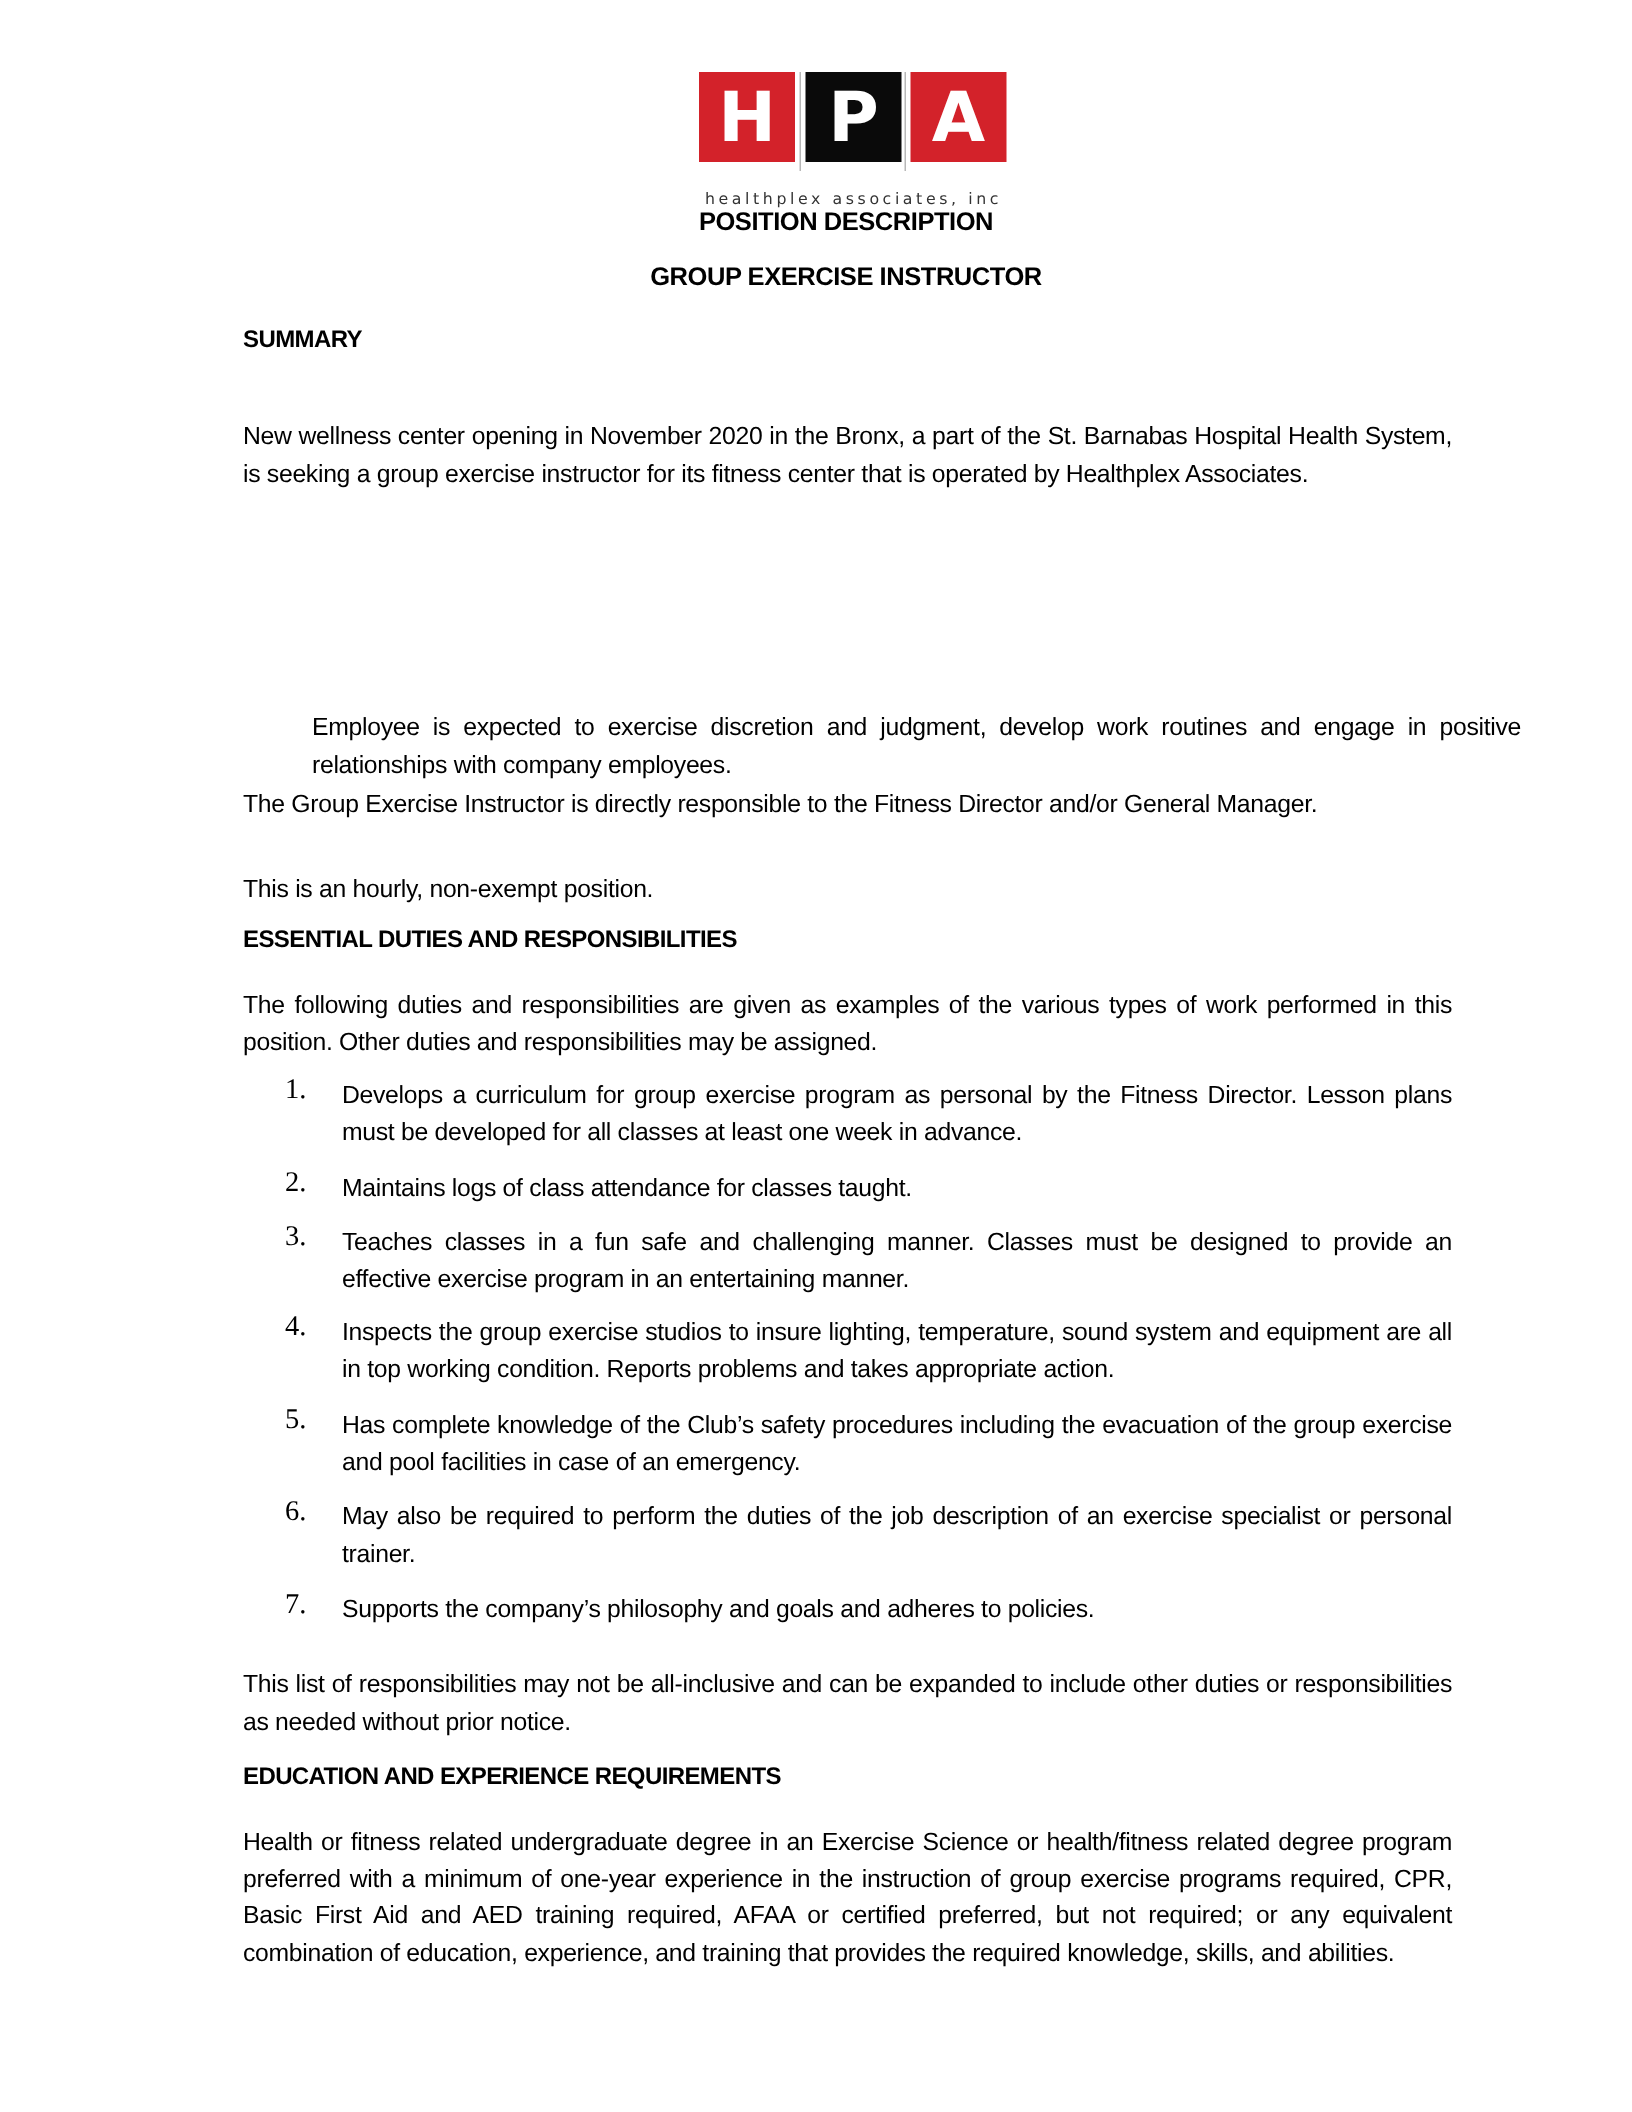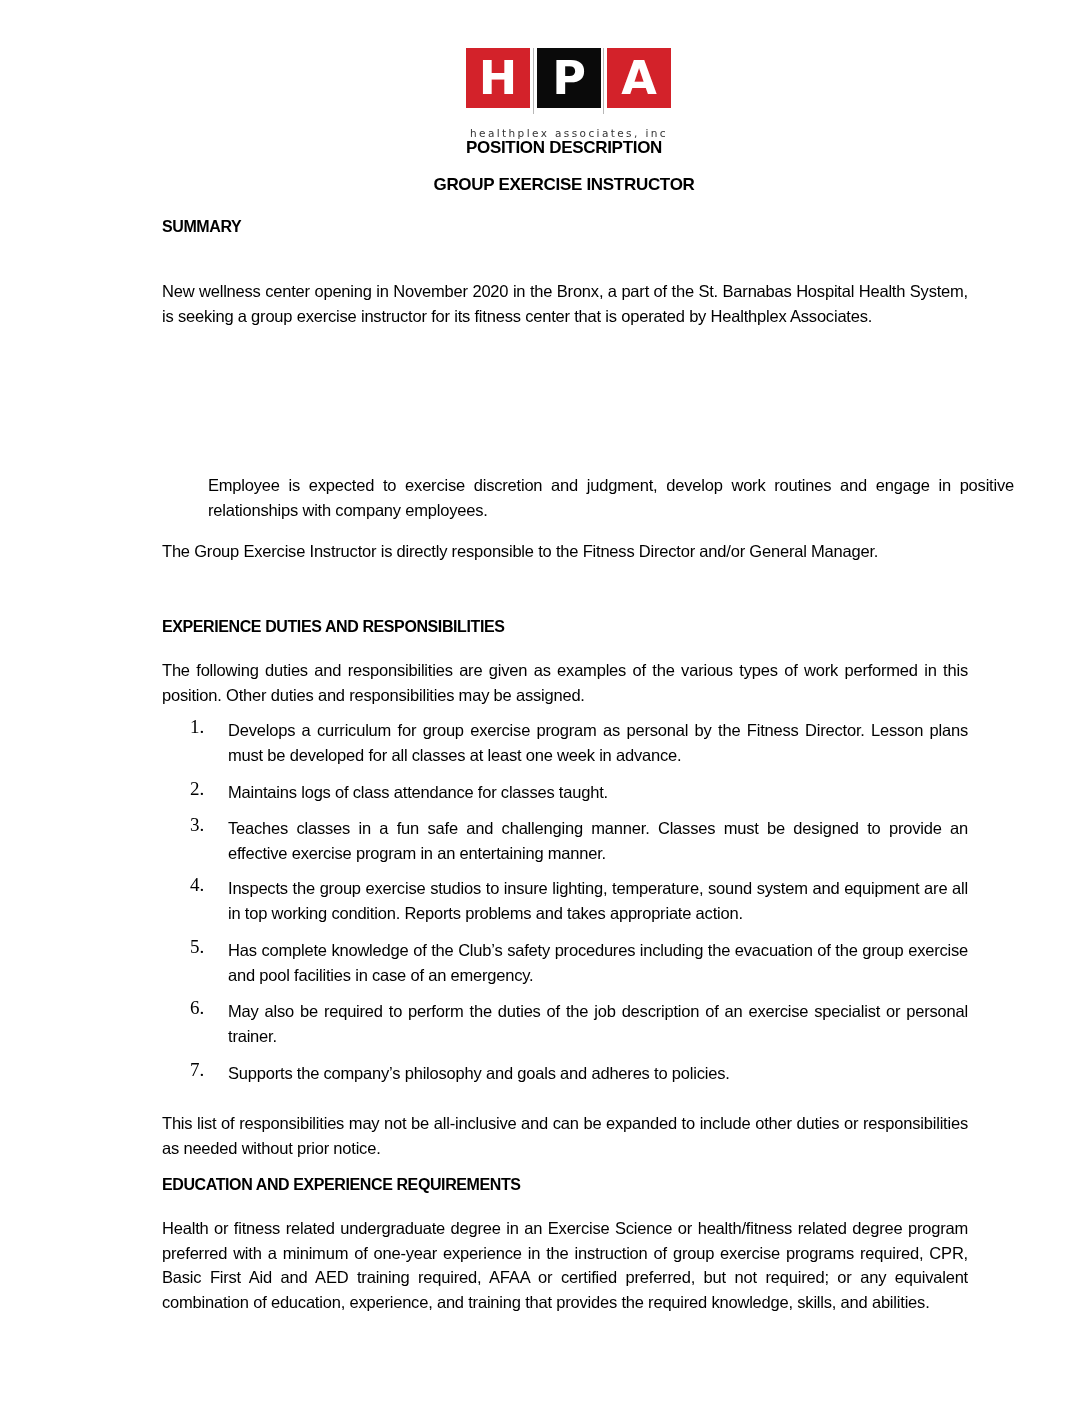--- a/index.html
+++ b/index.html
@@ -51,23 +51,24 @@
     </div>
     <div class="logo-tag">healthplex associates, inc</div>
   </div>
 
   <div class="title" style="top:138px;">POSITION DESCRIPTION</div>
   <div class="title" style="top:175px;">GROUP EXERCISE INSTRUCTOR</div>
 
   <div class="heading" style="top:218px;">SUMMARY</div>
   <div class="para" style="top:263px;margin-top:16px;">New wellness center opening in November 2020 in the Bronx, a part of the St. Barnabas Hospital Health System, is seeking a group exercise instructor for its fitness center that is operated by Healthplex Associates.</div>
   <div class="para" style="top:473px;margin-left:46px;">Employee is expected to exercise discretion and judgment, develop work routines and engage in positive relationships with company employees.</div>
-  <div class="para left" style="top:539px;">The Group Exercise Instructor is directly responsible to the Fitness Director and/or General Manager.</div>
+  <div class="para left" style="top:524px;">The Group Exercise Instructor is directly responsible to the Fitness Director and/or General Manager.</div>
+  <div class="para left" style="top:581px;">This is an hourly, non-exempt position.</div>
 
-  <div class="heading" style="top:618px;">EXPERIENCE DUTIES AND RESPONSIBILITIES</div>
+  <div class="heading" style="top:618px;">ESSENTIAL DUTIES AND RESPONSIBILITIES</div>
   <div class="para" style="top:658px;">The following duties and responsibilities are given as examples of the various types of work performed in this position. Other duties and responsibilities may be assigned.</div>
 
   <div class="list-item" style="top:718px;">
     <span class="list-num">1.</span>
     <span class="list-text">Develops a curriculum for group exercise program as personal by the Fitness Director. Lesson plans must be developed for all classes at least one week in advance.</span>
   </div>
   <div class="list-item" style="top:780px;">
     <span class="list-num">2.</span>
     <span class="list-text">Maintains logs of class attendance for classes taught.</span>
   </div>

